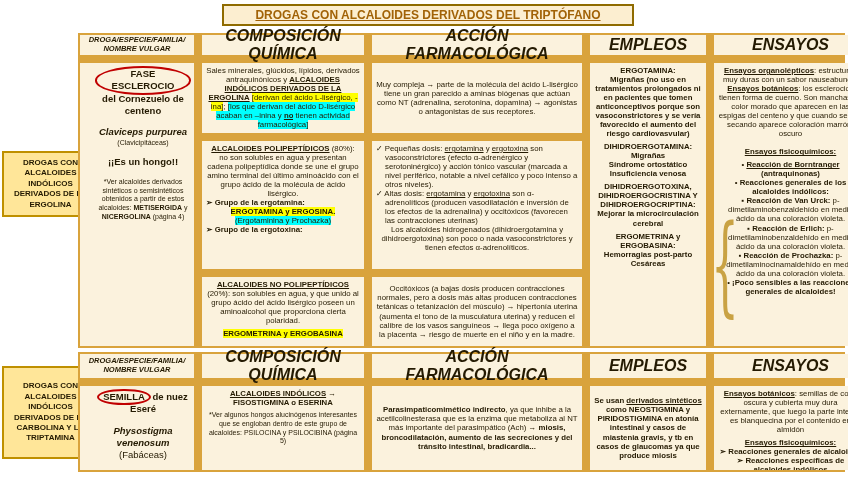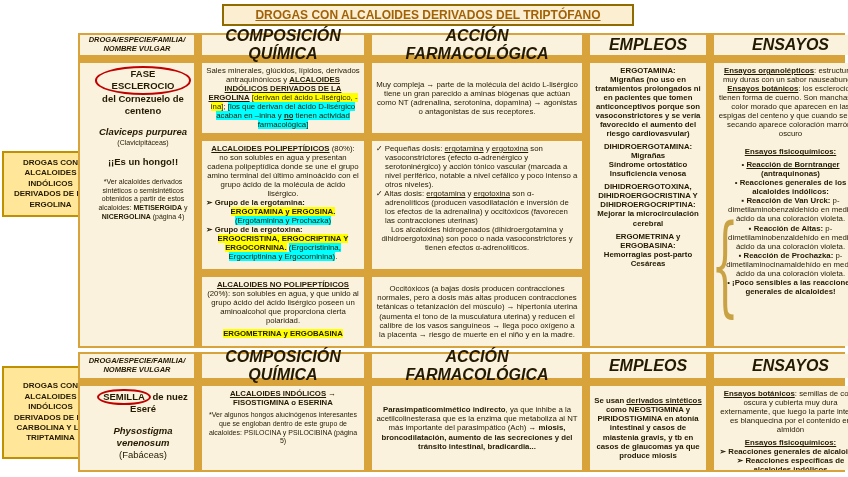--- a/index.html
+++ b/index.html
@@ -90,21 +90,20 @@
     </div>
 
   <div class="cell gc2 gr2">
       <div class="blk"><span>Sales minerales, glúcidos, lípidos, derivados antraquinónicos y </span><span class="b u">ALCALOIDES INDÓLICOS DERIVADOS DE LA ERGOLINA</span><span> </span><span class="hy">[derivan del ácido L-lisérgico, -ina]</span><span>; </span><span class="hc">[los que derivan del ácido D-lisérgico acaban en –inina y </span><span class="hc b u">no</span><span class="hc"> tienen actividad farmacológica]</span></div>
     </div>
   <div class="cell gc2 gr3">
       <div class="blk"><span class="b u">ALCALOIDES POLIPEPTÍDICOS</span><span> (80%): no son solubles en agua y presentan cadena polipeptídica donde se une el grupo amino terminal del último aminoácido con el grupo ácido de la molécula de ácido lisérgico.</span></div>
       <div class="blk hang"><span class="b">➢ </span><span class="b">Grupo de la ergotamina:</span></div>
       <div class="blk"><span class="b hy">ERGOTAMINA y ERGOSINA.</span><span> </span><span class="hc">(Ergotaminina y Prochazka)</span></div>
       <div class="blk hang"><span class="b">➢ </span><span class="b">Grupo de la ergotoxina:</span></div>
-      <div class="blk"><span class="b hy">ERGOCRISTINA, ERGOCRIPTINA Y ERGOCORNINA.</span><span> </span><span class="hc">(Ergocristinina, Ergocriptinina y Ergocorninina)</span><span>.</span></div>
     </div>
   <div class="cell gc2 gr4">
       <div class="blk"><span class="b u">ALCALOIDES NO POLIPEPTÍDICOS</span><span> (20%): son solubles en agua, y que unido al grupo ácido del ácido lisérgico poseen un aminoalcohol que proporciona cierta polaridad.</span></div>
       <div class="blk gap"><span class="b hy">ERGOMETRINA y ERGOBASINA</span></div>
     </div>
 
   <div class="cell vc gc3 gr2">
       <div class="blk"><span>Muy compleja → parte de la molécula del ácido L-lisérgico tiene un gran parecido a aminas biógenas que actúan como NT (adrenalina, serotonina, dopamina) → agonistas o antagonistas de sus receptores.</span></div>
     </div>
   <div class="cell gc3 gr3">
@@ -131,21 +130,21 @@
     </div>
 
   <div class="cell gc5 grspan">
     <span class="brace">{</span>
   <div class="blk"><span class="b u">Ensayos organolépticos</span><span>: estructuras muy duras con un sabor nauseabundo. </span><span class="b u">Ensayos botánicos</span><span>: los esclerocios tienen forma de cuerno. Son manchas de color morado que aparecen en las espigas del centeno y que cuando se van secando aparece coloración marrón-oscuro</span></div>
       <div class="blk gap2"><span class="b u">Ensayos fisicoquímicos:</span></div>
       <div class="blk gap"><span>• </span><span class="b u">Reacción de Borntranger</span></div>
       <div class="blk"><span class="b">(antraquinonas)</span></div>
       <div class="blk"><span>• </span><span class="b">Reacciones generales de los alcaloides indólicos:</span></div>
       <div class="blk"><span class="b">▪ </span><span class="b">Reacción de Van Urck:</span><span> p-dimetilaminobenzaldehído en medio ácido da una coloración violeta.</span></div>
-      <div class="blk"><span class="b">▪ </span><span class="b">Reacción de Altas:</span><span> p-dimetilaminobenzaldehído en medio ácido da una coloración violeta.</span></div>
+      <div class="blk"><span class="b">▪ </span><span class="b">Reacción de Erlich:</span><span> p-dimetilaminobenzaldehído en medio ácido da una coloración violeta.</span></div>
       <div class="blk"><span class="b">▪ </span><span class="b">Reacción de Prochazka:</span><span> p-dimetilaminocinamaldehído en medio ácido da una coloración violeta.</span></div>
       <div class="blk"><span>• </span><span class="b">¡Poco sensibles a las reacciones generales de alcaloides!</span></div>
     </div>
 </div>
 
 <div class="tbl t2">
   <div class="hd c1">DROGA/ESPECIE/FAMILIA/ NOMBRE VULGAR</div>
   <div class="hd">COMPOSICIÓN QUÍMICA</div>
   <div class="hd">ACCIÓN FARMACOLÓGICA</div>
   <div class="hd">EMPLEOS</div>

